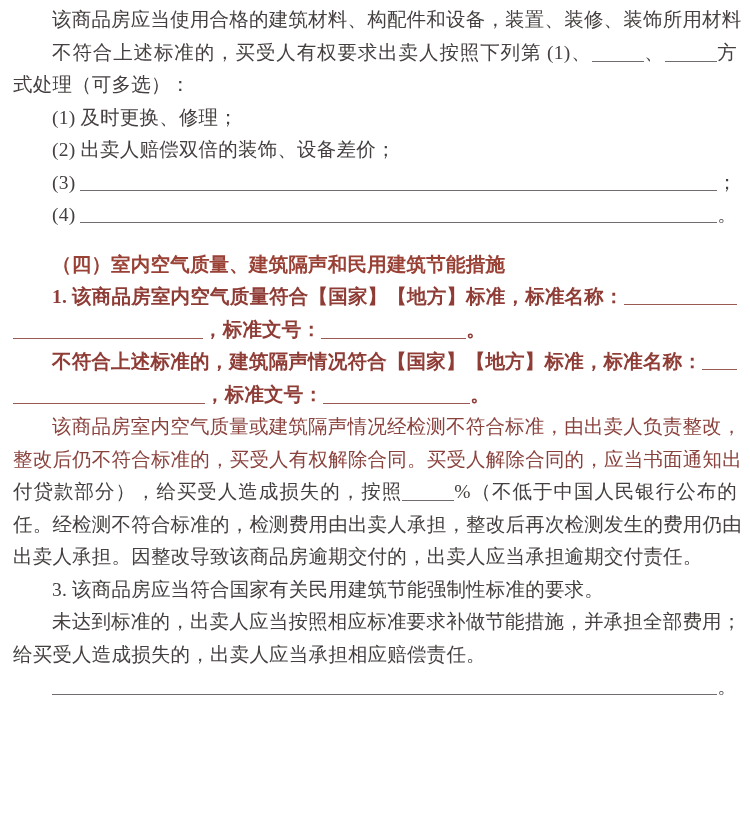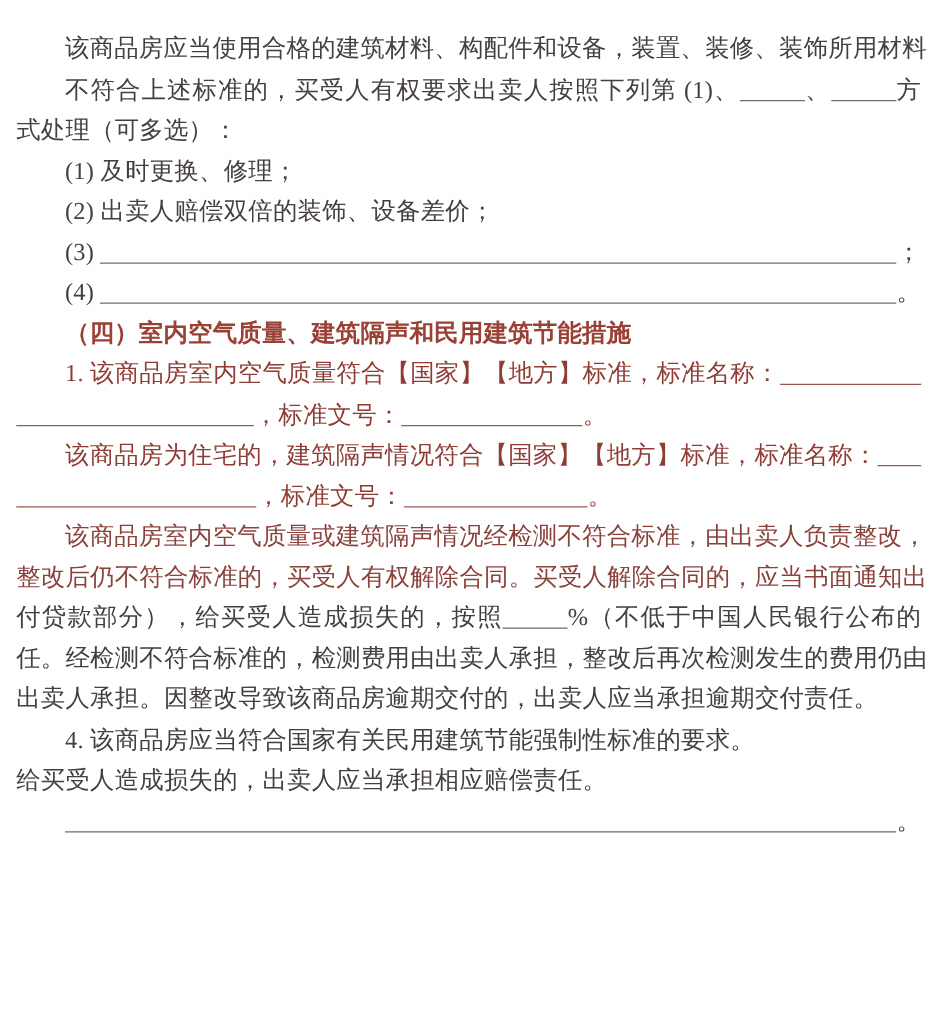--- a/index.html
+++ b/index.html
@@ -12,33 +12,33 @@
     --page_bg:#ffffff;
   }
   html,body{margin:0;padding:0;}
   body{
     width:750px;height:823px;
     background:var(--page_bg);
     overflow:hidden;
     font-family:"Liberation Serif","DejaVu Serif",serif;
   }
   .page{
-    padding:24px 13px 0 13px;
+    padding:4px 13px 0 13px;
   }
   .line{
     height:32.5px;
     line-height:32.5px;
     font-size:19.5px;
     color:var(--c_body);
     letter-spacing:0.2px;
   }
   .line.body{color:var(--c_body);}
-  .line.red{color:var(--c_red);font-weight:normal;justify-content:flex-end;}
+  .line.red{color:var(--c_red);font-weight:bold;justify-content:flex-end;}
   .line.red2{color:var(--c_red2);}
-  .line.heading{color:var(--c_heading);font-weight:bold;}
+  .line.heading{color:var(--c_heading);font-weight:bold;margin-top:17px;}
   .line.indent{text-indent:2em;}
   .line.jfull{text-align:justify;text-align-last:justify;}
   .line.flex{display:flex;align-items:baseline;}
   .line.pl{padding-left:2em;}
   .t{white-space:pre;}
   .blank{
     display:inline-block;
     height:1em;
     border-bottom:1.7px solid var(--u_gray);
     vertical-align:-3px;
@@ -71,28 +71,29 @@
       <span class="blank fill"></span>
       <span class="t">。</span>
     </div>
     <div class="line heading indent"><span class="t">（四）室内空气质量、建筑隔声和民用建筑节能措施</span></div>
     <div class="line red flex pl">
       <span class="t">1. 该商品房室内空气质量符合【国家】【地方】标准，标准名称：</span>
       <span class="blank fill"></span>
     </div>
     <div class="line red"><span class="blank" style="width: 190px;"></span><span class="t">，标准文号：</span><span class="blank" style="width: 145px;"></span><span class="t">。</span></div>
     <div class="line red flex pl">
-      <span class="t">该商品房为住宅的，建筑隔声情况符合【国家】【地方】标准，标准名称：</span>
+      <span class="t">不符合上述标准的，建筑隔声情况符合【国家】【地方】标准，标准名称：</span>
       <span class="blank fill"></span>
     </div>
     <div class="line red"><span class="blank" style="width: 192px;"></span><span class="t">，标准文号：</span><span class="blank" style="width: 147px;"></span><span class="t">。</span></div>
     <div class="line red2 indent jfull"><span class="t">该商品房室内空气质量或建筑隔声情况经检测不符合标准，由出卖人负责整改，</span></div>
     <div class="line red2 jfull"><span class="t">整改后仍不符合标准的，买受人有权解除合同。买受人解除合同的，应当书面通知出</span></div>
     <div class="line body jfull"><span class="t">付贷款部分），给买受人造成损失的，按照</span><span class="blank" style="width: 52px;"></span><span class="t">%（不低于中国人民银行公布的</span></div>
     <div class="line body jfull"><span class="t">任。经检测不符合标准的，检测费用由出卖人承担，整改后再次检测发生的费用仍由</span></div>
     <div class="line body"><span class="t">出卖人承担。因整改导致该商品房逾期交付的，出卖人应当承担逾期交付责任。</span></div>
-    <div class="line body indent"><span class="t">4. 该商品房应当符合国家有关民用建筑节能强制性标准的要求。</span></div>
+    <div class="line body indent"><span class="t">3. 该商品房应当符合国家有关民用建筑节能强制性标准的要求。</span></div>
+    <div class="line body indent jfull"><span class="t">未达到标准的，出卖人应当按照相应标准要求补做节能措施，并承担全部费用；</span></div>
     <div class="line body"><span class="t">给买受人造成损失的，出卖人应当承担相应赔偿责任。</span></div>
     <div class="line body flex pl">
       <span class="blank fill"></span>
       <span class="t">。</span>
     </div>
   </div>
 
 </body></html>

